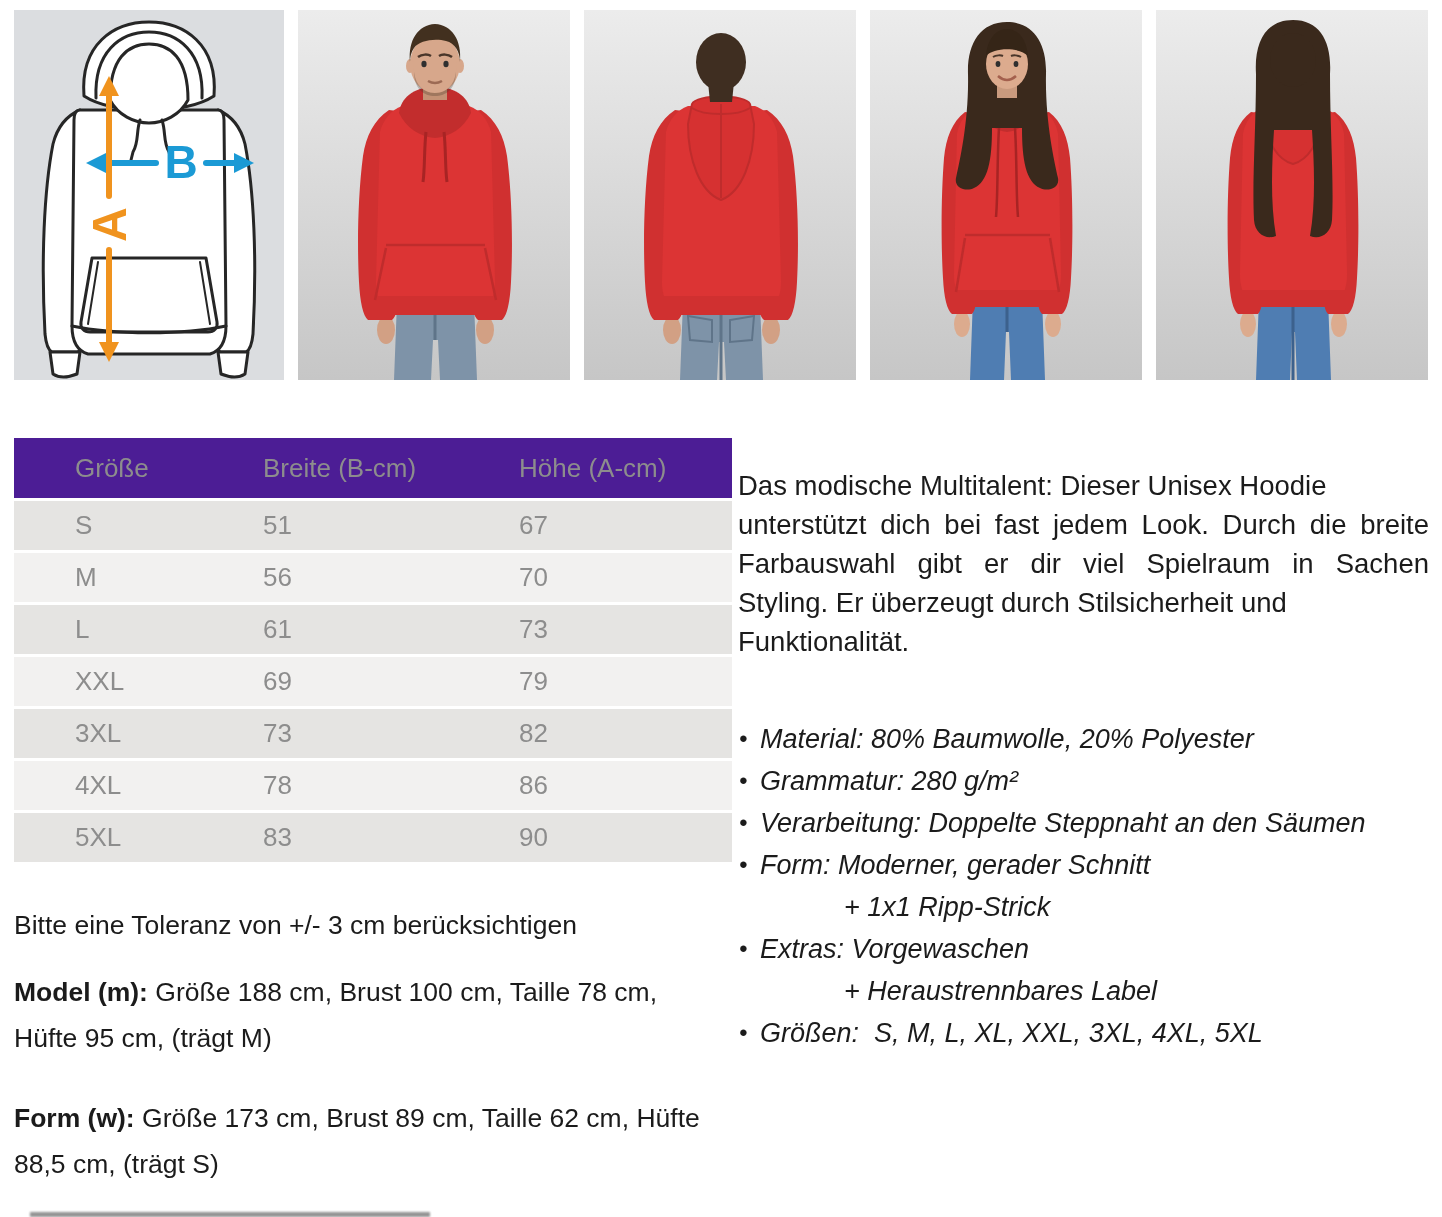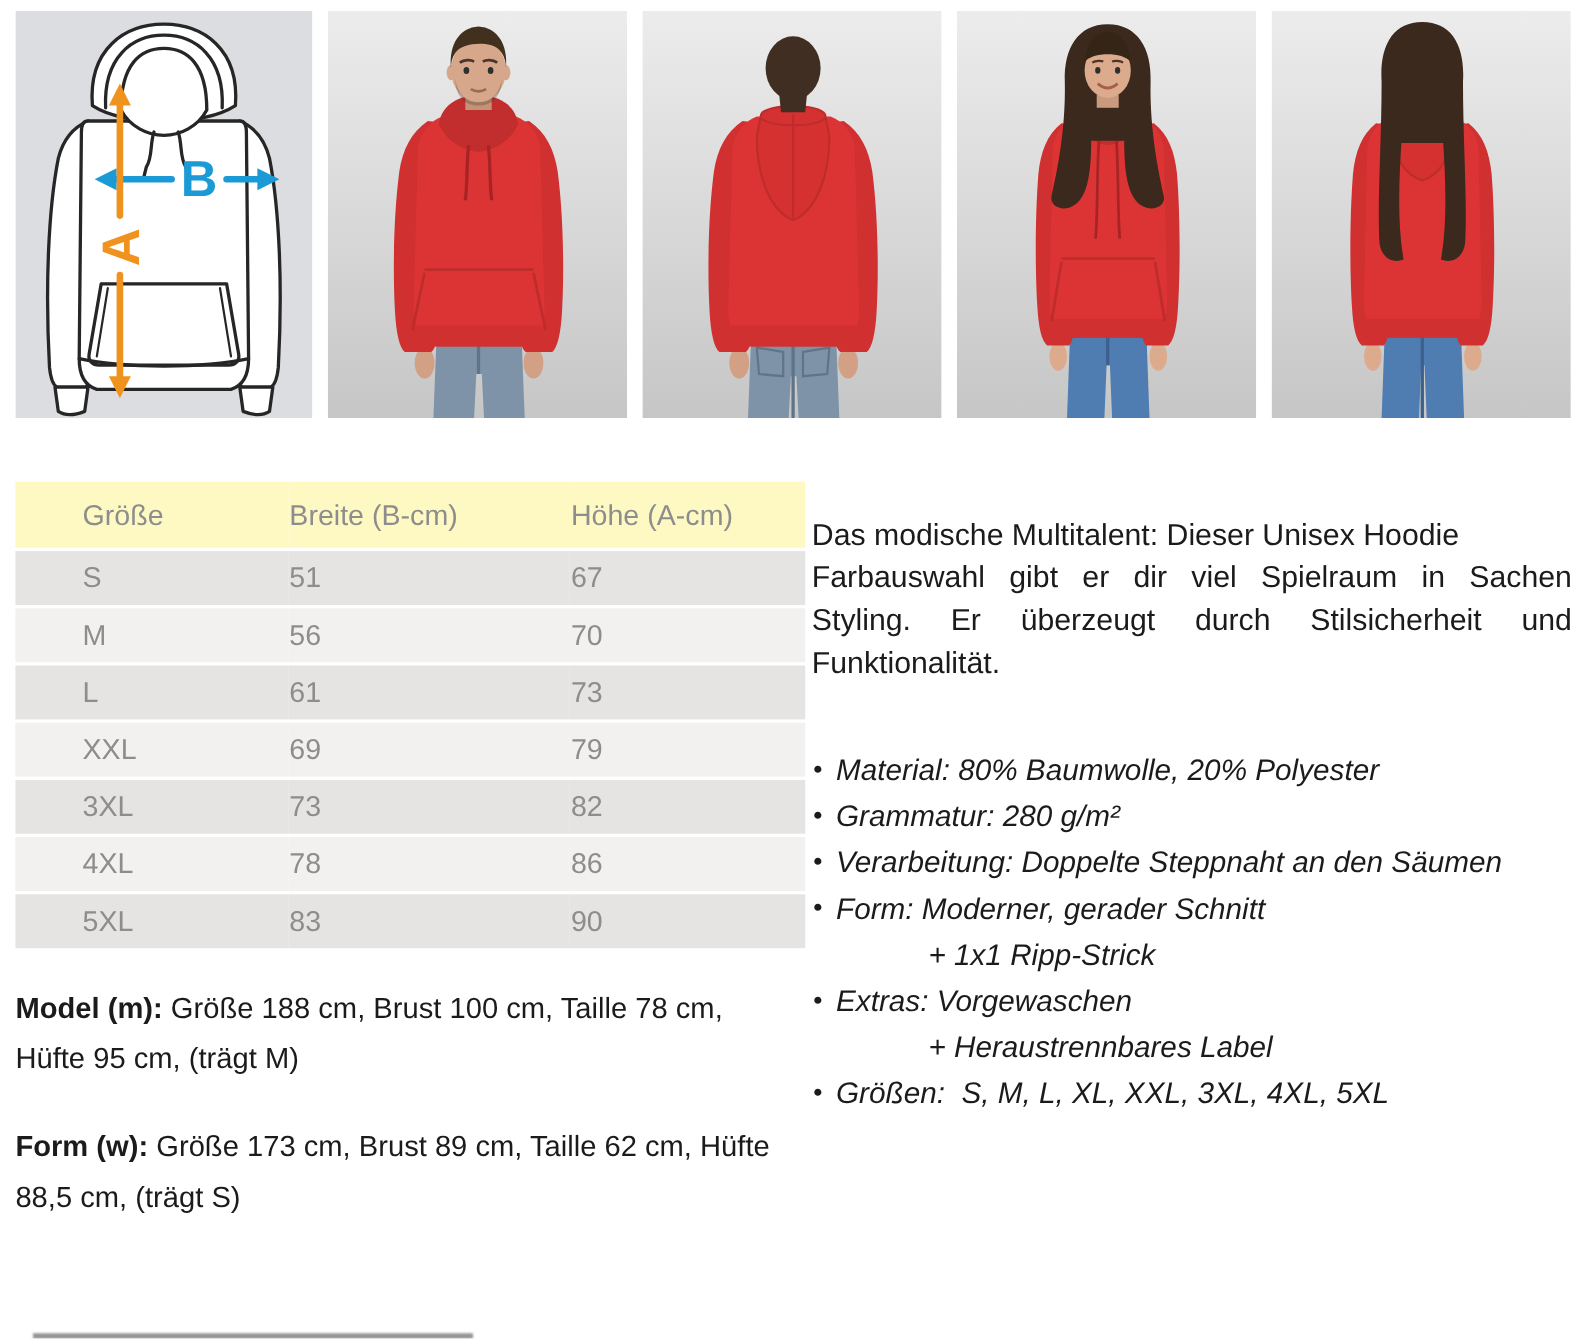--- a/index.html
+++ b/index.html
@@ -8,21 +8,21 @@
 
   
   .images-row{position:absolute;left:14px;top:10px;width:1414px;height:370px;display:flex;gap:14px;}
   .images-row figure{margin:0;padding:0;}
   .images-row svg{display:block;}
 
   
   .left-col{position:absolute;left:14px;top:435px;width:718px;}
   table.size-table{width:718px;border-collapse:separate;border-spacing:0 3px;table-layout:fixed;
                    font-size:26px;color:#8d8d8d;}
-  table.size-table th{background:#fef9c3;height:58px;font-weight:400;text-align:left;}
+  table.size-table th{background:#4c1d95;height:58px;font-weight:400;text-align:left;}
   table.size-table td{background:#f2f1f0;height:47px;}
   table.size-table tbody tr:nth-child(odd) td{background:#e5e4e2;}
   table.size-table th:first-child,table.size-table td:first-child{padding-left:61px;}
 
   .tolerance{margin:44px 0 0 0;font-size:26.5px;line-height:32px;}
   .model{margin:28px 0 0 0;font-size:26.5px;line-height:46px;width:700px;}
   .model + .model{margin-top:34px;}
   .model b{font-weight:700;}
 
   
@@ -279,29 +279,31 @@
             <td>86</td>
           </tr>
           <tr>
             <td>5XL</td>
             <td>83</td>
             <td>90</td>
           </tr>
       </tbody>
     </table>
 
+    <p class="tolerance">Bitte eine Toleranz von +/- 3 cm berücksichtigen</p>
 
     <p class="model"><b>Model (m):</b><span> Größe 188 cm, Brust 100 cm, Taille 78 cm, Hüfte 95 cm, (trägt M)</span></p>
 
     <p class="model"><b>Form (w):</b><span> Größe 173 cm, Brust 89 cm, Taille 62 cm, Hüfte 88,5 cm, (trägt S)</span></p>
   </div>
 
   <div class="right-col">
     <div class="desc">
       <div class="desc-line">Das modische Multitalent: Dieser Unisex Hoodie</div>
+        <div class="desc-line">unterstützt dich bei fast jedem Look. Durch die breite</div>
         <div class="desc-line">Farbauswahl gibt er dir viel Spielraum in Sachen</div>
         <div class="desc-line">Styling. Er überzeugt durch Stilsicherheit und</div>
         <div class="desc-line">Funktionalität.</div>
     </div>
     <ul class="features">
       <li><span class="bt">Material: 80% Baumwolle, 20% Polyester</span></li>
         <li><span class="bt">Grammatur: 280 g/m²</span></li>
         <li><span class="bt">Verarbeitung: Doppelte Steppnaht an den Säumen</span></li>
         <li><span class="bt">Form: Moderner, gerader Schnitt</span></li>
         <li class="indent"><span class="bt">+ 1x1 Ripp-Strick</span></li>

